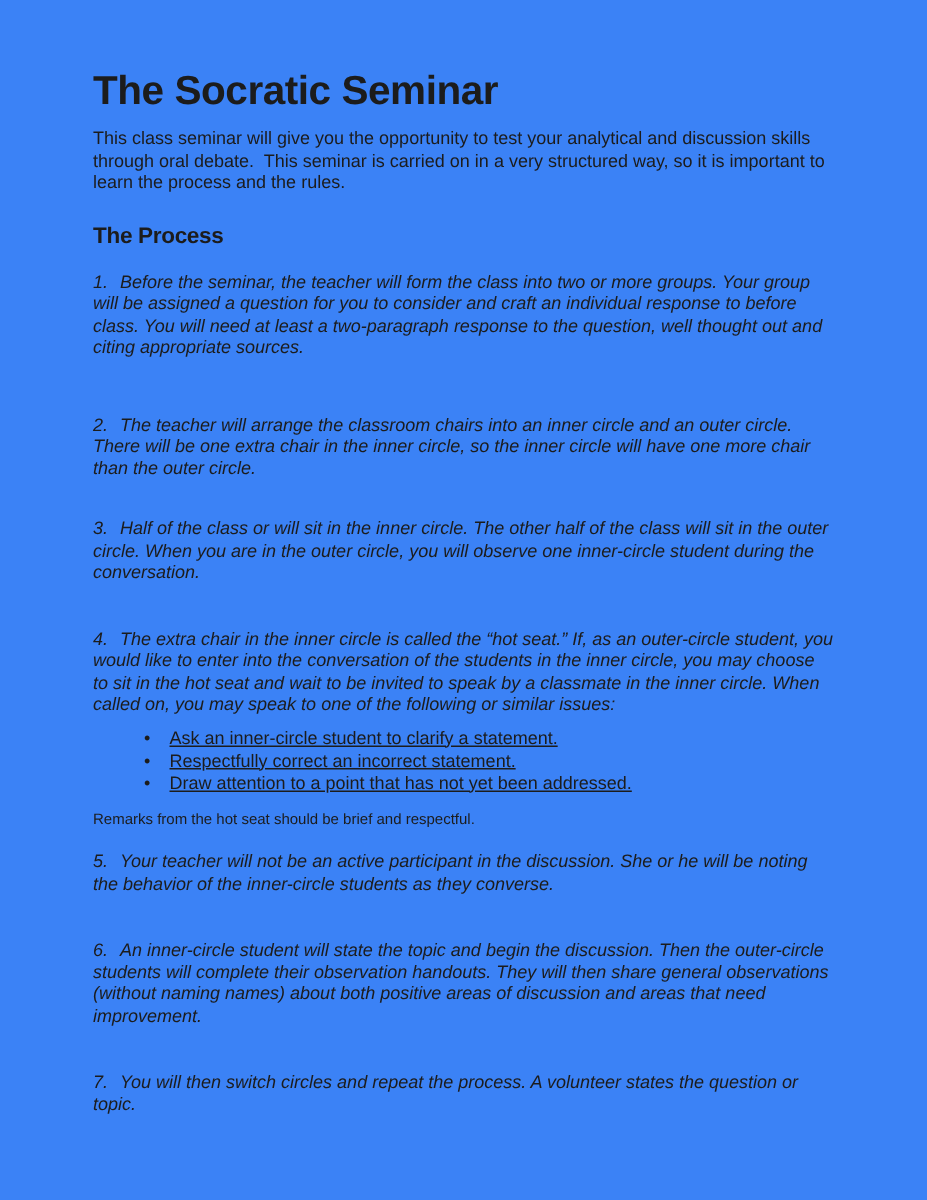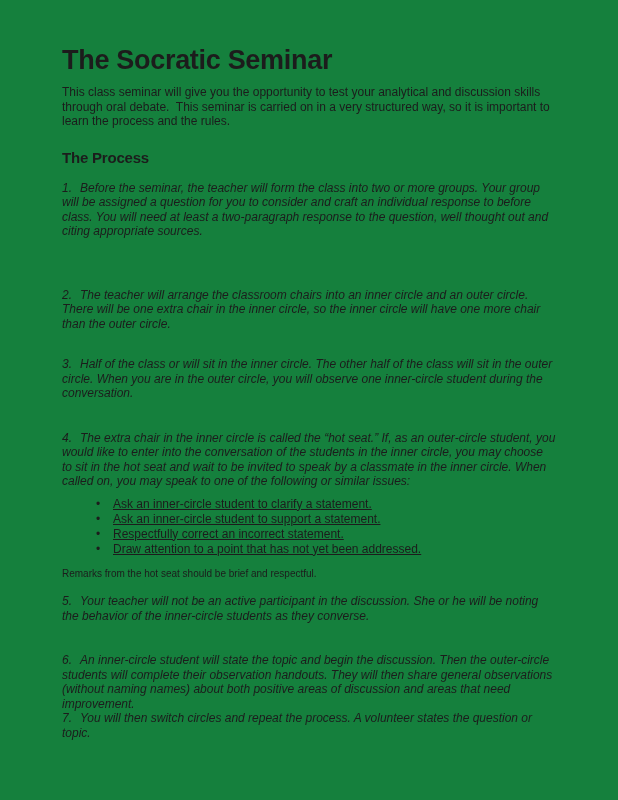--- a/index.html
+++ b/index.html
@@ -1,20 +1,20 @@
 <!DOCTYPE html>
 <html><head>
 <meta charset="utf-8">
 <style>
   html, body { margin: 0; padding: 0; background: #ffffff; }
   .page {
     position: relative;
     width: 618px;
     height: 800px;
-    background: #15803d;
+    background: #3b82f6;
     font-family: "Liberation Sans", "DejaVu Sans", sans-serif;
     color: #1c1c1c;
     overflow: hidden;
     box-sizing: border-box;
   }
   .content { padding: 0 62px; }
   h1.doc-title {
     font-size: 27px;
     line-height: 32px;
     font-weight: bold;
@@ -38,26 +38,26 @@
   }
   p.step {
     margin: 0;
     font-size: 12px;
     line-height: 14.5px;
     white-space: pre-wrap;
     font-style: italic;
   }
   p.step .num { margin-right: 8px; }
   #step-1 { margin-top: 11px; }
-  #step-2 { margin-top: 49px; }
+  #step-2 { margin-top: 37px; }
   #step-3 { margin-top: 26px; }
   #step-4 { margin-top: 30px; }
   #step-5 { margin-top: 13px; }
   #step-6 { margin-top: 30px; }
-  #step-7 { }
+  #step-7 { margin-top: 30px; }
   ul.issues {
     margin: 8px 0 0 0;
     padding: 0;
     list-style: none;
     text-decoration: underline;
   }
   ul.issues li {
     position: relative;
     padding-left: 51px;
     font-size: 12px;
@@ -92,21 +92,20 @@
     <p class="step" id="step-1"><span class="num">1.</span><span class="step-text">Before the seminar, the teacher will form the class into two or more groups. Your group will be assigned a question for you to consider and craft an individual response to before class. You will need at least a two-paragraph response to the question, well thought out and citing appropriate sources.</span></p>
 
     <p class="step" id="step-2"><span class="num">2.</span><span class="step-text">The teacher will arrange the classroom chairs into an inner circle and an outer circle. There will be one extra chair in the inner circle, so the inner circle will have one more chair than the outer circle.</span></p>
 
     <p class="step" id="step-3"><span class="num">3.</span><span class="step-text">Half of the class or will sit in the inner circle. The other half of the class will sit in the outer circle. When you are in the outer circle, you will observe one inner-circle student during the conversation.</span></p>
 
     <p class="step" id="step-4"><span class="num">4.</span><span class="step-text">The extra chair in the inner circle is called the “hot seat.” If, as an outer-circle student, you would like to enter into the conversation of the students in the inner circle, you may choose to sit in the hot seat and wait to be invited to speak by a classmate in the inner circle. When called on, you may speak to one of the following or similar issues:</span></p>
 
     <ul class="issues">
       <li>Ask an inner-circle student to clarify a statement.</li>
-      <li>Ask an inner-circle student to support a statement.</li>
       <li>Respectfully correct an incorrect statement.</li>
       <li>Draw attention to a point that has not yet been addressed.</li>
     </ul>
 
     <p class="remarks">Remarks from the hot seat should be brief and respectful.</p>
 
     <p class="step" id="step-5"><span class="num">5.</span><span class="step-text">Your teacher will not be an active participant in the discussion. She or he will be noting the behavior of the inner-circle students as they converse.</span></p>
 
     <p class="step" id="step-6"><span class="num">6.</span><span class="step-text">An inner-circle student will state the topic and begin the discussion. Then the outer-circle students will complete their observation handouts. They will then share general observations (without naming names) about both positive areas of discussion and areas that need improvement.</span></p>
 

